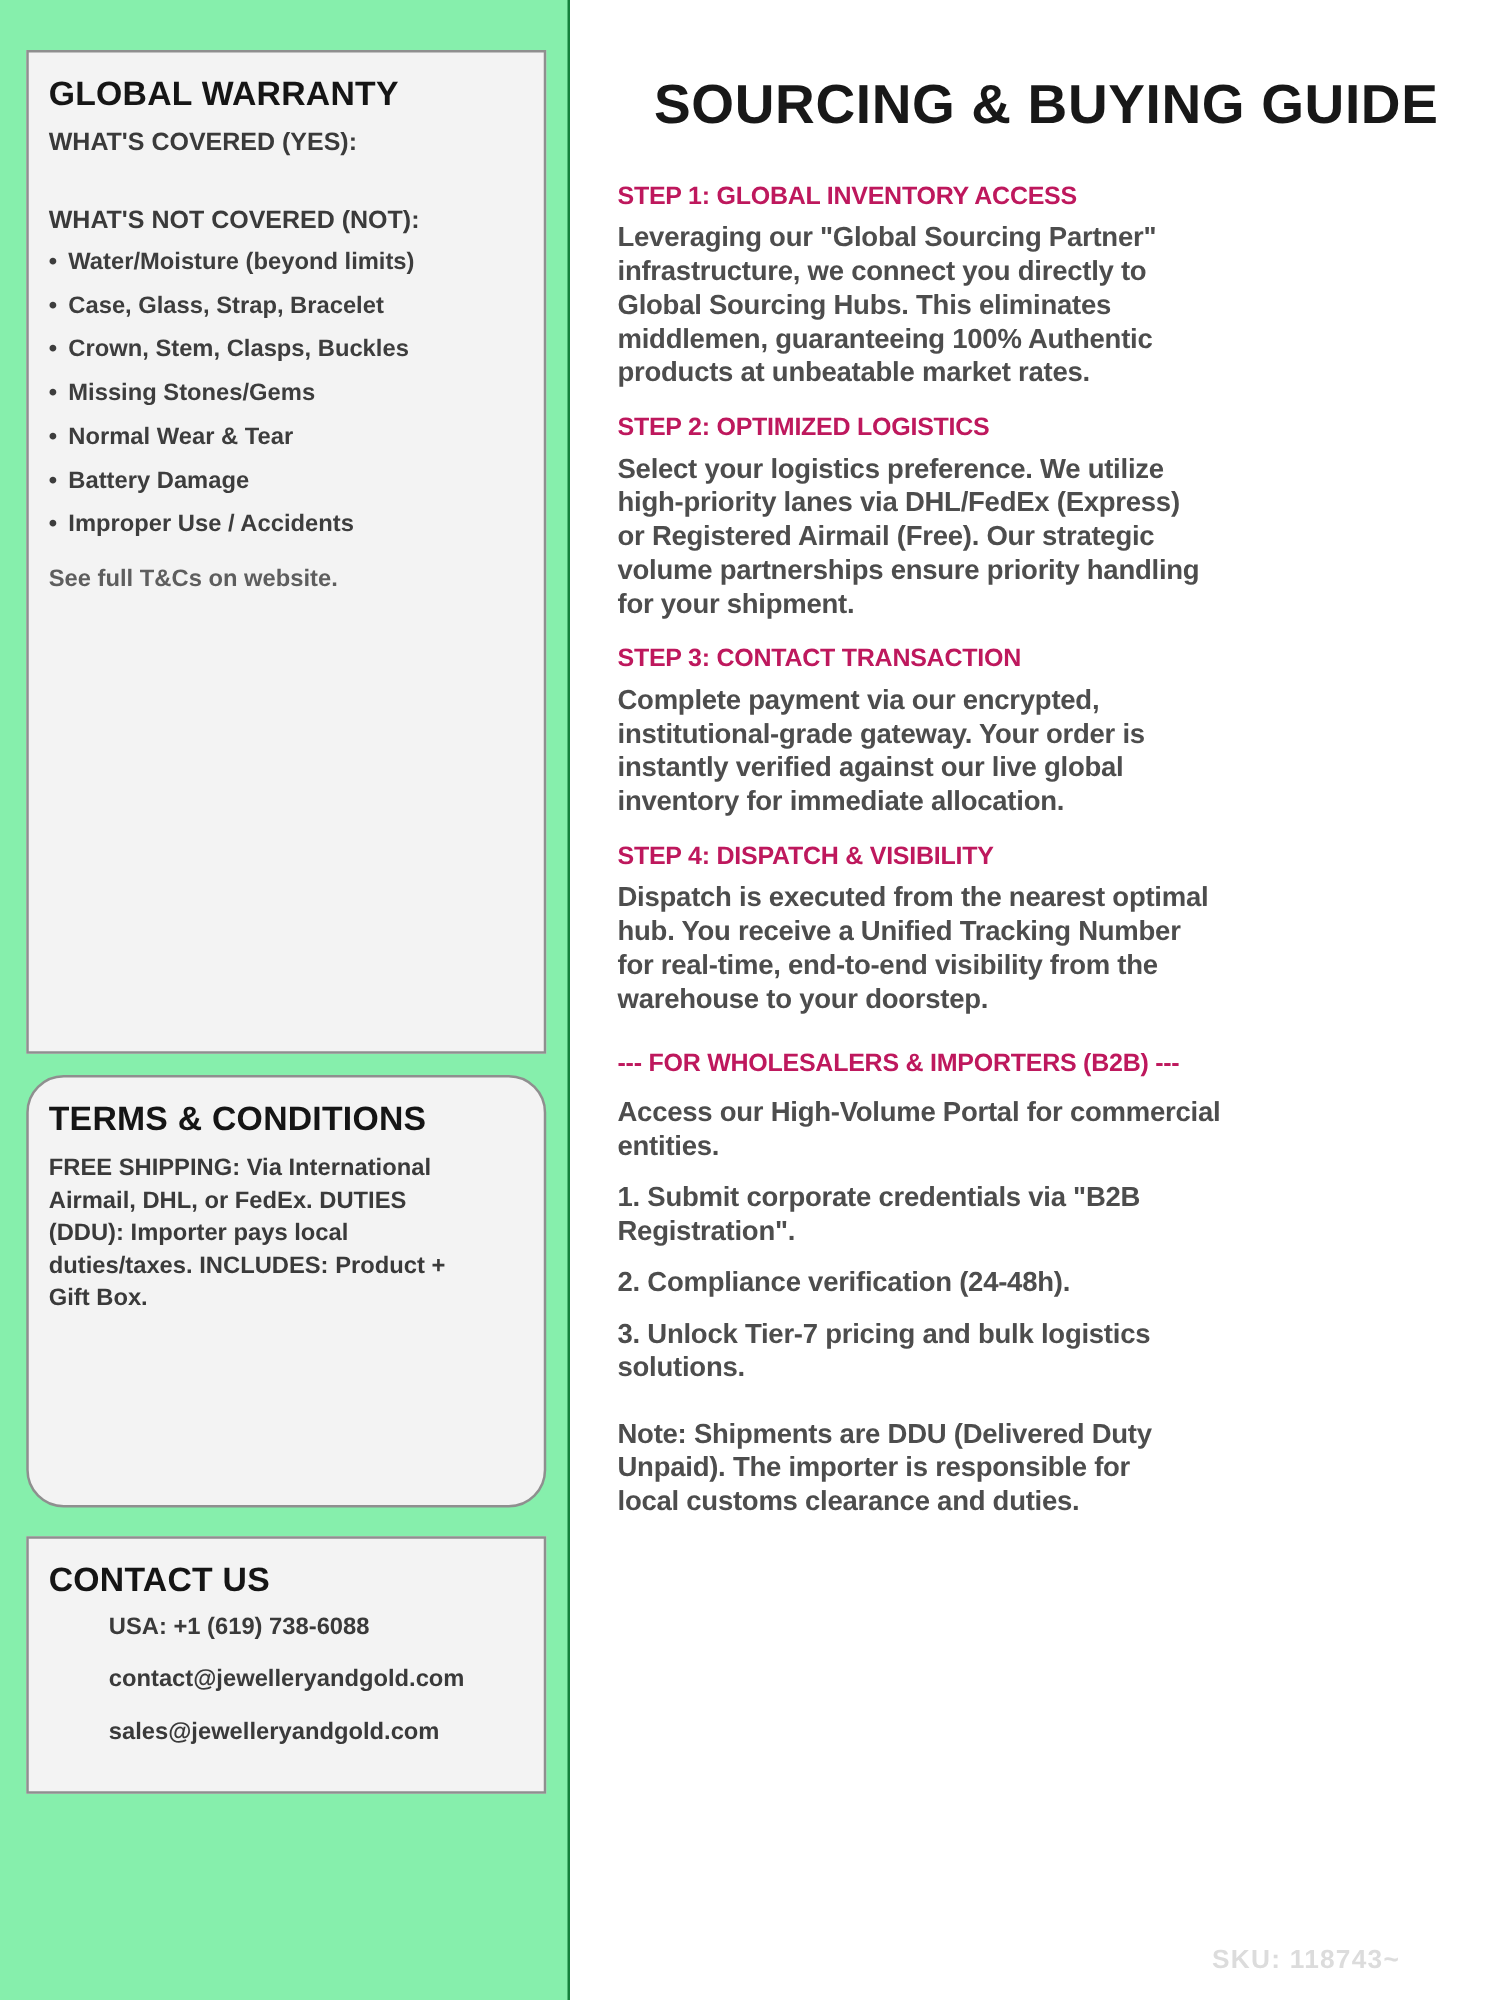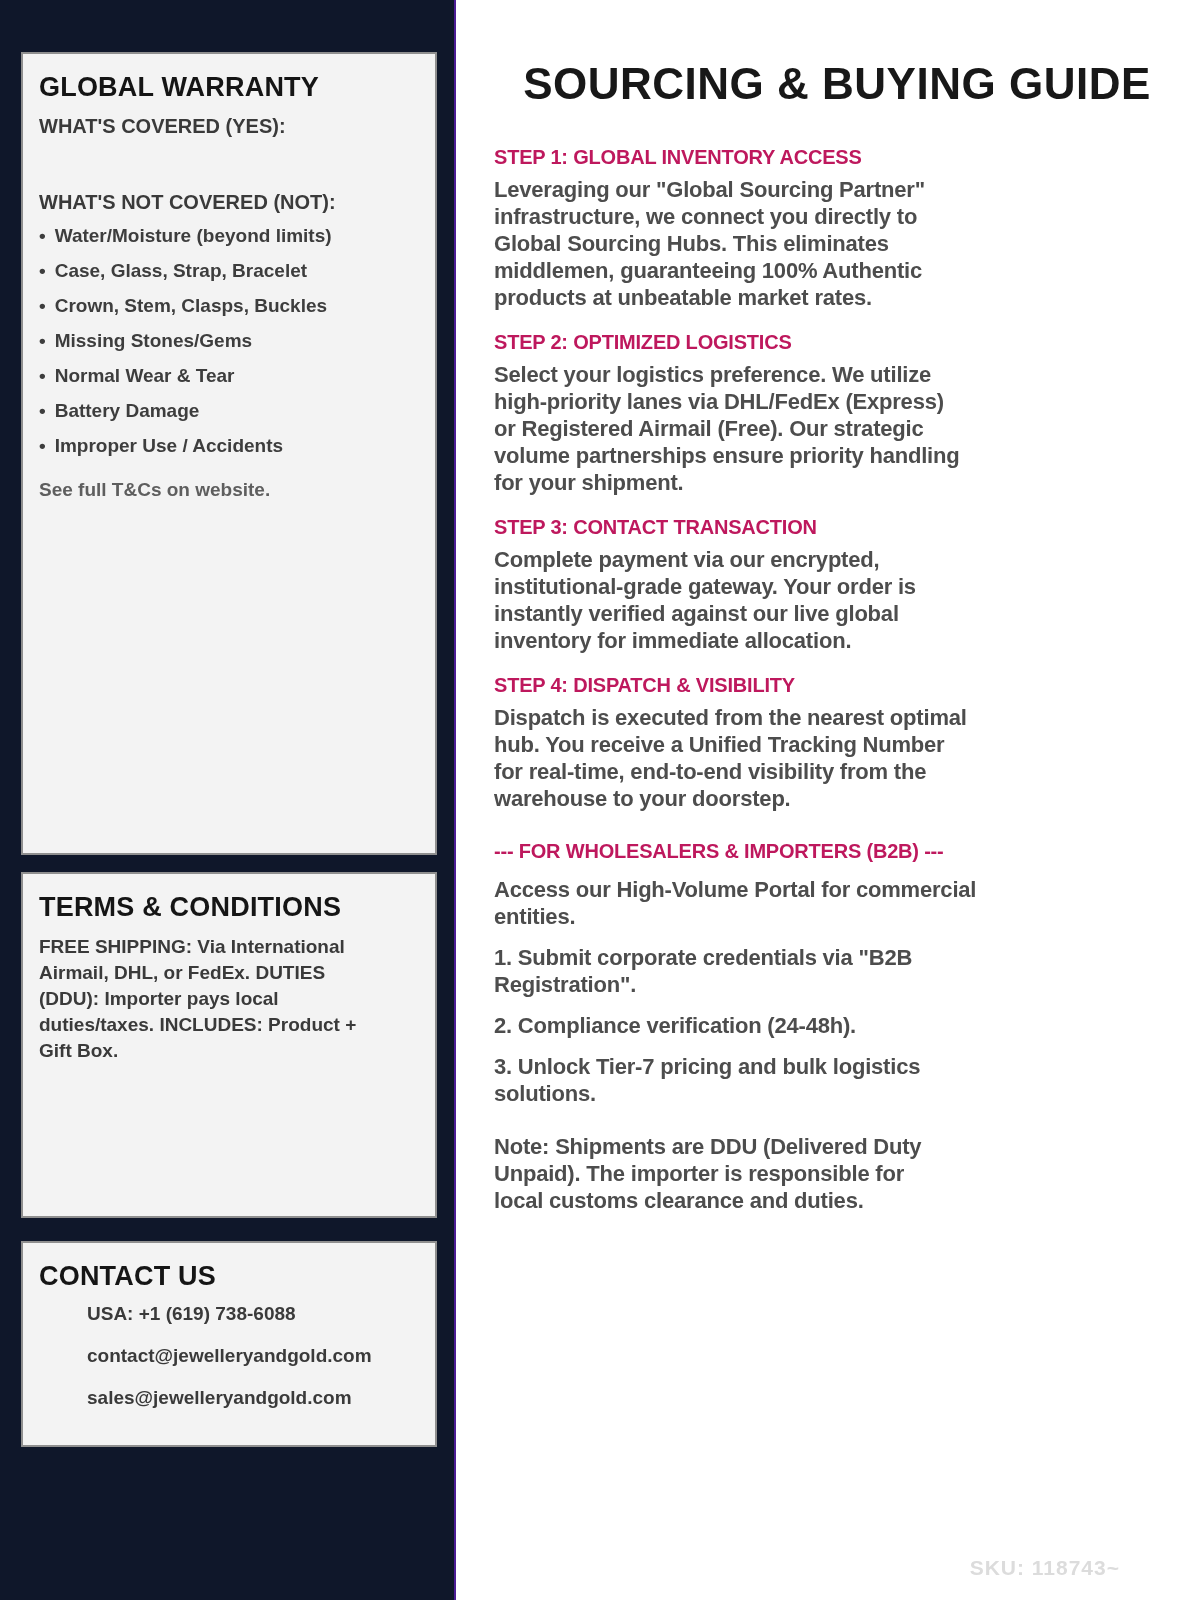--- a/index.html
+++ b/index.html
@@ -7,42 +7,42 @@
   body {
     display:flex;
     background:#ffffff;
     font-family:"Liberation Sans", sans-serif;
     overflow:hidden;
   }
 
   
   .sidebar {
     width:456px; min-width:456px; height:1600px;
-    background:#0f172a;
-    border-right:2px solid #4c1d95;
-    padding:52px 17px 0 21px;
+    background:#86efac;
+    border-right:2px solid #15803d;
+    padding:40px 17px 0 21px;
   }
   .panel {
     border:2px solid #8f8f8f;
     padding:18px 16px;
     background:#f3f3f3;
   }
   .panel-warranty { height:803px; }
-  .panel-terms    { height:346px; margin-top:17px; }
+  .panel-terms    { height:346px; margin-top:17px;border-radius:30px; }
   .panel-contact  { height:206px; margin-top:23px; }
 
   .panel-title {
     font-size:27px; font-weight:bold; color:#151515;
     line-height:30px; margin-bottom:12px; letter-spacing:0.2px;
   }
   .sub-heading {
     font-size:20px; font-weight:bold; color:#3a3a3a;
     line-height:24px; margin-bottom:10px;
   }
-  .sub-heading.second { margin-top:52px; }
+  .sub-heading.second { margin-top:38px; }
 
   .bullet-list { list-style:none; }
   .bullet-list li {
     font-size:19px; font-weight:bold; color:#3d3d3d;
     line-height:23px; margin-bottom:12px;
   }
   .bullet-list li::before { content:"•"; margin-right:9px; color:#3d3d3d; }
 
   .footnote {
     font-size:19px; font-weight:bold; color:#5e5e5e;

